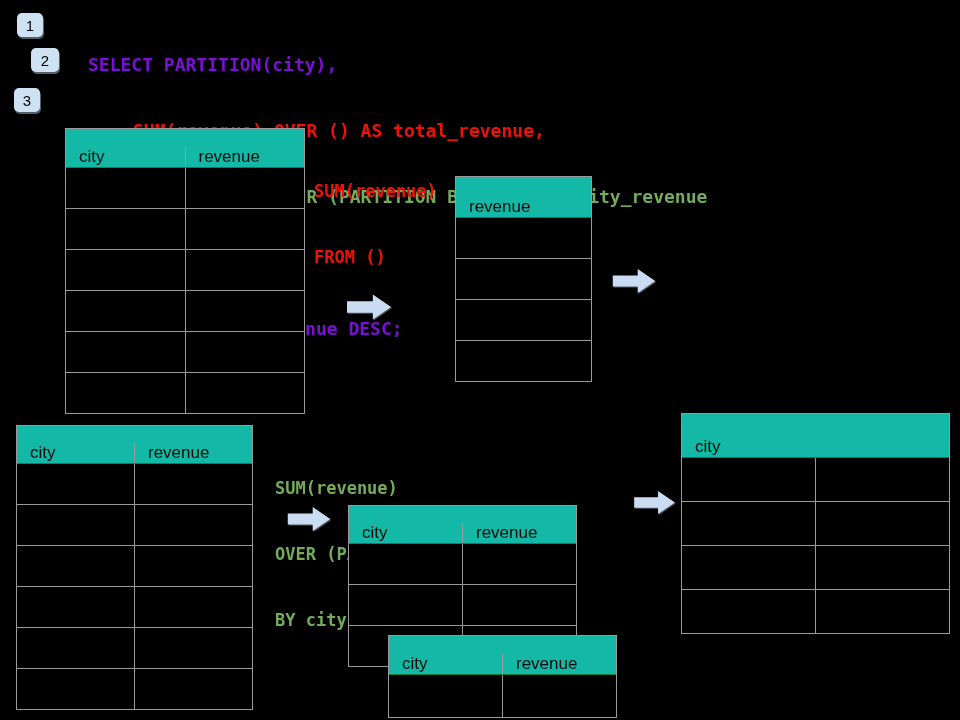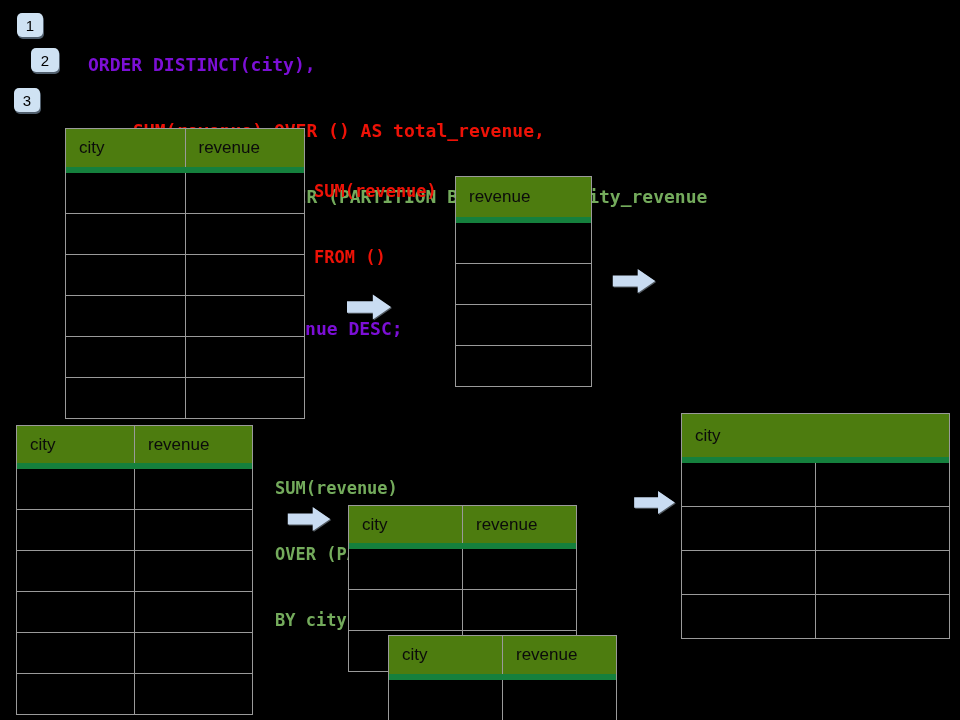--- a/index.html
+++ b/index.html
@@ -17,21 +17,21 @@
   .code .ln{display:block;}
   .purple{color:#7c0fd6;}
   .red{color:#ee1207;}
   .green{color:#74ab5c;}
   .sidenote{position:absolute;left:750px;top:31px;font-size:16px;line-height:22px;color:#8a2be2;}
   .lbl{position:absolute;font-size:17px;line-height:22px;}
   .lbl .ln{display:block;}
 
   
   .tbl{position:absolute;background:#000;border:1px solid #9a9a9a;}
-  .thead{display:flex;background:#4d7c0f;border-bottom:6px solid #15803d;height:var(--hh,38px);}
+  .thead{display:flex;background:#14b8a6;border-bottom:1px solid #15803d;height:var(--hh,38px);align-items:flex-end;}
   .th{flex:1;display:flex;align-items:center;padding-left:13px;font-size:17px;color:#0b0b0b;
       border-right:1px solid #9a9a9a;overflow:hidden;}
   .th:last-child{border-right:none;}
   .tr{display:flex;border-bottom:1px solid #9a9a9a;}
   .tr:last-child{border-bottom:none;}
   .td{flex:1;height:var(--rh,40px);border-right:1px solid #9a9a9a;}
   .td:last-child{border-right:none;}
 
   
   .arrow{position:absolute;filter:drop-shadow(1px 1px 0 rgba(110,120,130,.75));}
@@ -45,21 +45,21 @@
     <span>1</span>
   </div>
   <div class="badge" style="left:31px;top:48px;width:28px;">
     <span>2</span>
   </div>
   <div class="badge" style="left:14px;top:88px;">
     <span>3</span>
   </div>
 
   <div class="code mono">
-    <span class="ln purple" style="padding-left:0;">ORDER DISTINCT(city),</span>
+    <span class="ln purple" style="padding-left:0;">SELECT PARTITION(city),</span>
     <span class="ln red" style="padding-left:45px;">SUM(revenue) OVER () AS total_revenue,</span>
     <span class="ln green" style="padding-left:45px;">SUM(revenue) OVER (PARTITION BY city) as city_revenue</span>
     <span class="ln purple" style="padding-left:22px;">FROM rides</span>
     <span class="ln purple" style="padding-left:22px;">ORDER by city_revenue DESC;</span>
   </div>
 
   <div class="sidenote mono">
   </div>
 
   <div class="lbl mono red" style="left:314px;top:136px;">

